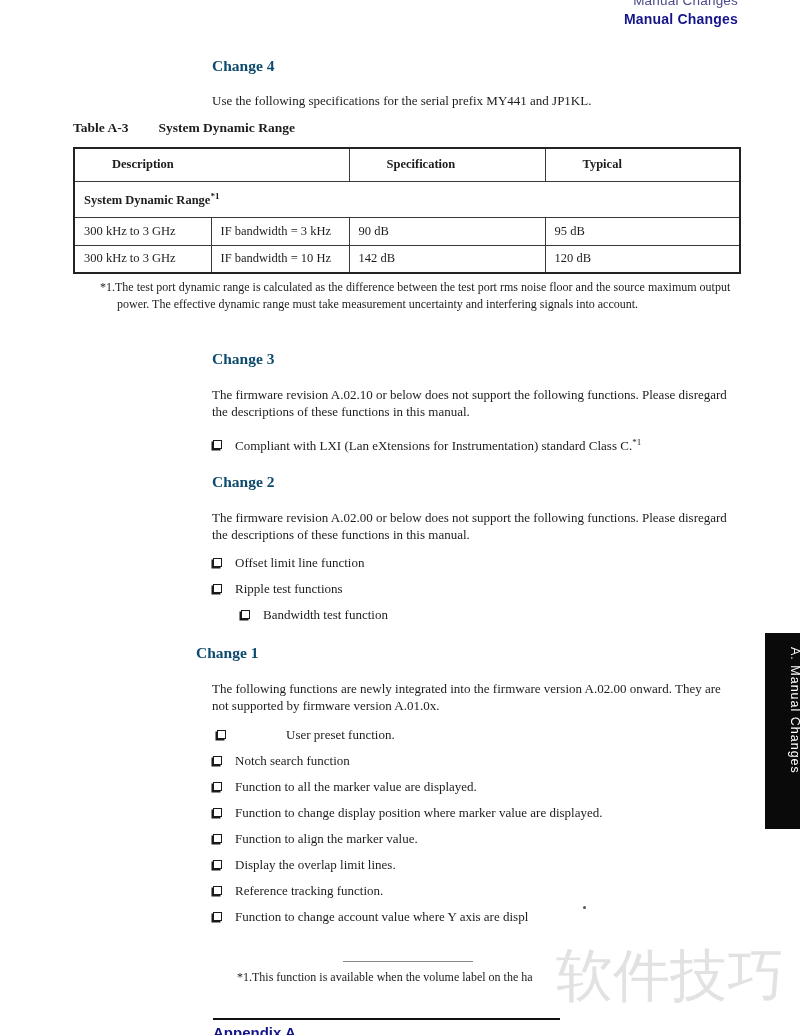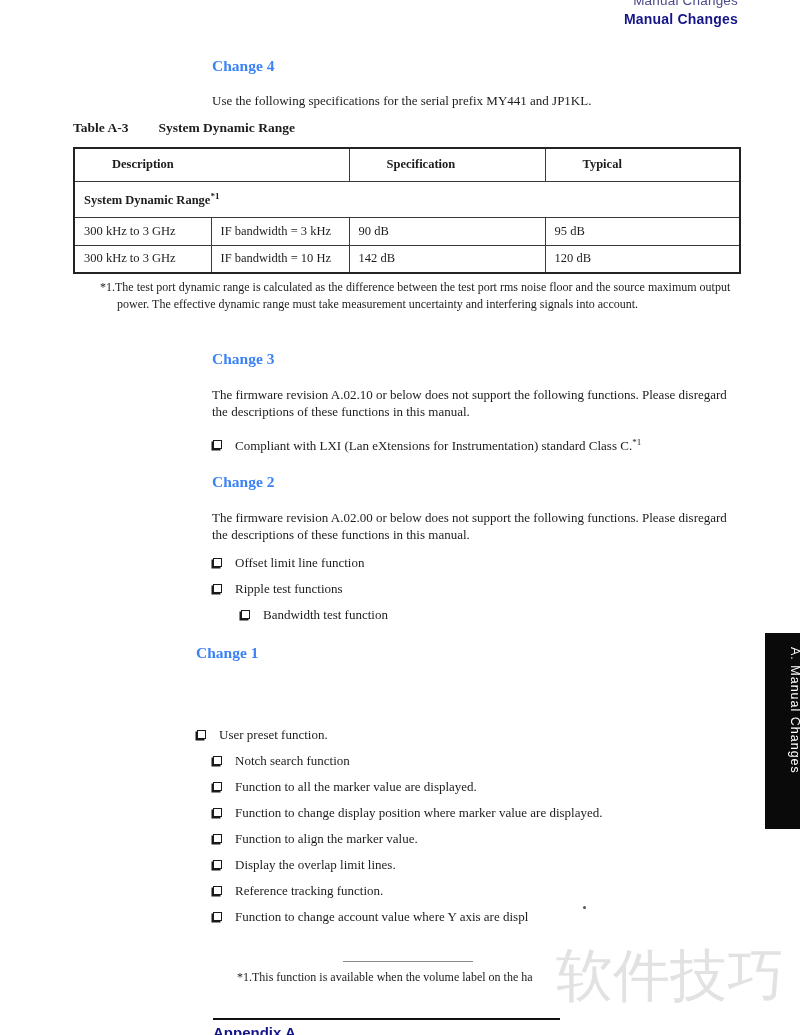--- a/index.html
+++ b/index.html
@@ -21,21 +21,21 @@
     font-family: "Liberation Sans", sans-serif;
     font-size: 13.5px; color: #4a4a8a; letter-spacing: .2px;
   }
   .run-head {
     top: 11px; right: 62px;
     font-family: "Liberation Sans", sans-serif;
     font-weight: bold; font-size: 14px; color: #15158a; letter-spacing: .2px;
   }
 
   
-  .h-change { font-weight: bold; font-size: 15.5px; color: #3b82f6; }
+  .h-change { font-weight: bold; font-size: 15.5px; color: #0c4a6e; }
   .para { width: 524px; font-size: 13px; line-height: 17px; }
   .tbl-label { font-weight: bold; font-size: 13.5px; }
   .tbl-label .title { margin-left: 30px; }
 
   
   table.spec {
     border-collapse: collapse;
     table-layout: fixed;
     width: 666px;
     font-size: 12.5px;
@@ -166,21 +166,22 @@
   <div class="abs bullet" style="left:212px; top:581px;">
     <span class="cb"></span>
     <span>Ripple test functions</span>
   </div>
   <div class="abs bullet" style="left:212px; top:607px;margin-left:28px;">
     <span class="cb"></span>
     <span>Bandwidth test function</span>
   </div>
 
   <div class="abs h-change" style="left:196px; top:644px;">Change 1</div>
-  <div class="abs bullet" style="left:196px; top:727px;">
+  <div class="abs para" style="left:212px; top:680px;">The following functions are newly integrated into the firmware version A.02.00 onward. They are not supported by firmware version A.01.0x.</div>
+  <div class="abs bullet" style="left:216px; top:727px;gap:47px;">
     <span class="cb"></span>
     <span>User preset function.</span>
   </div>
   <div class="abs bullet" style="left:212px; top:753px;">
     <span class="cb"></span>
     <span>Notch search function</span>
   </div>
   <div class="abs bullet" style="left:212px; top:779px;">
     <span class="cb"></span>
     <span>Function to all the marker value are displayed.</span>

